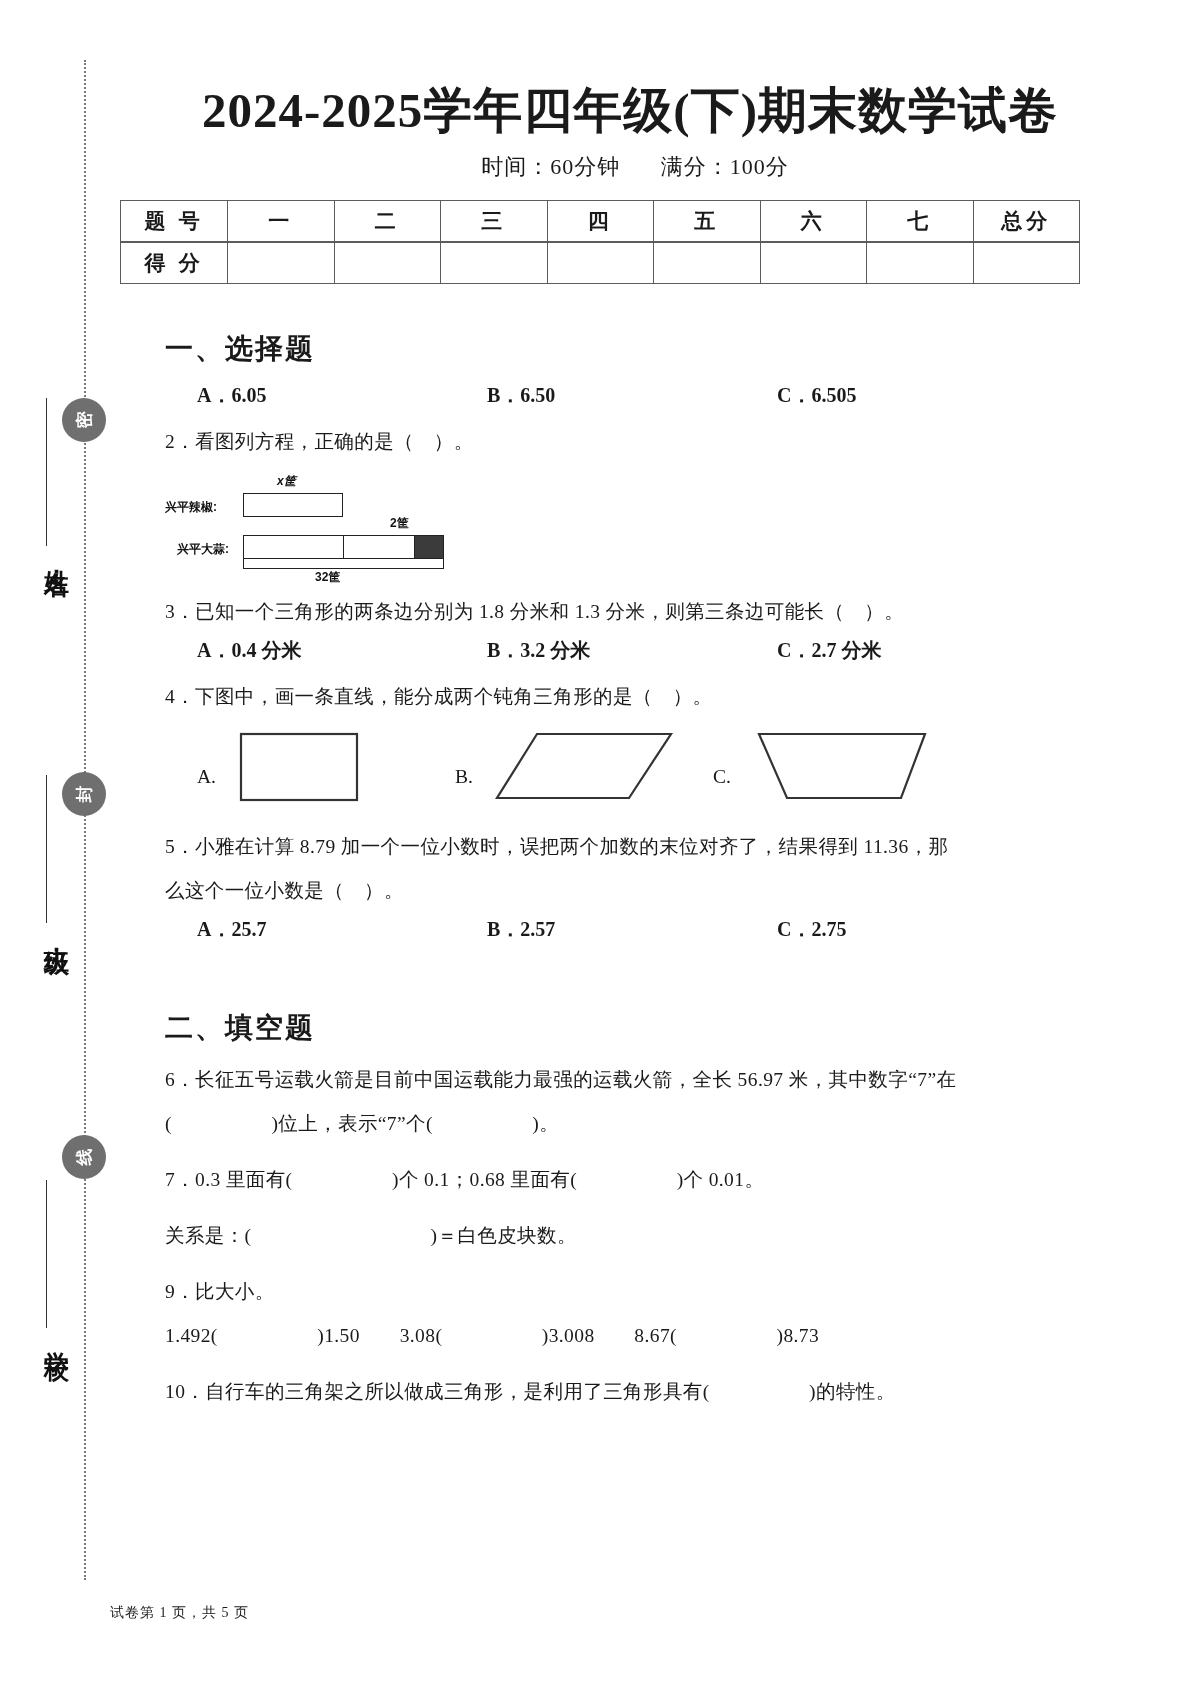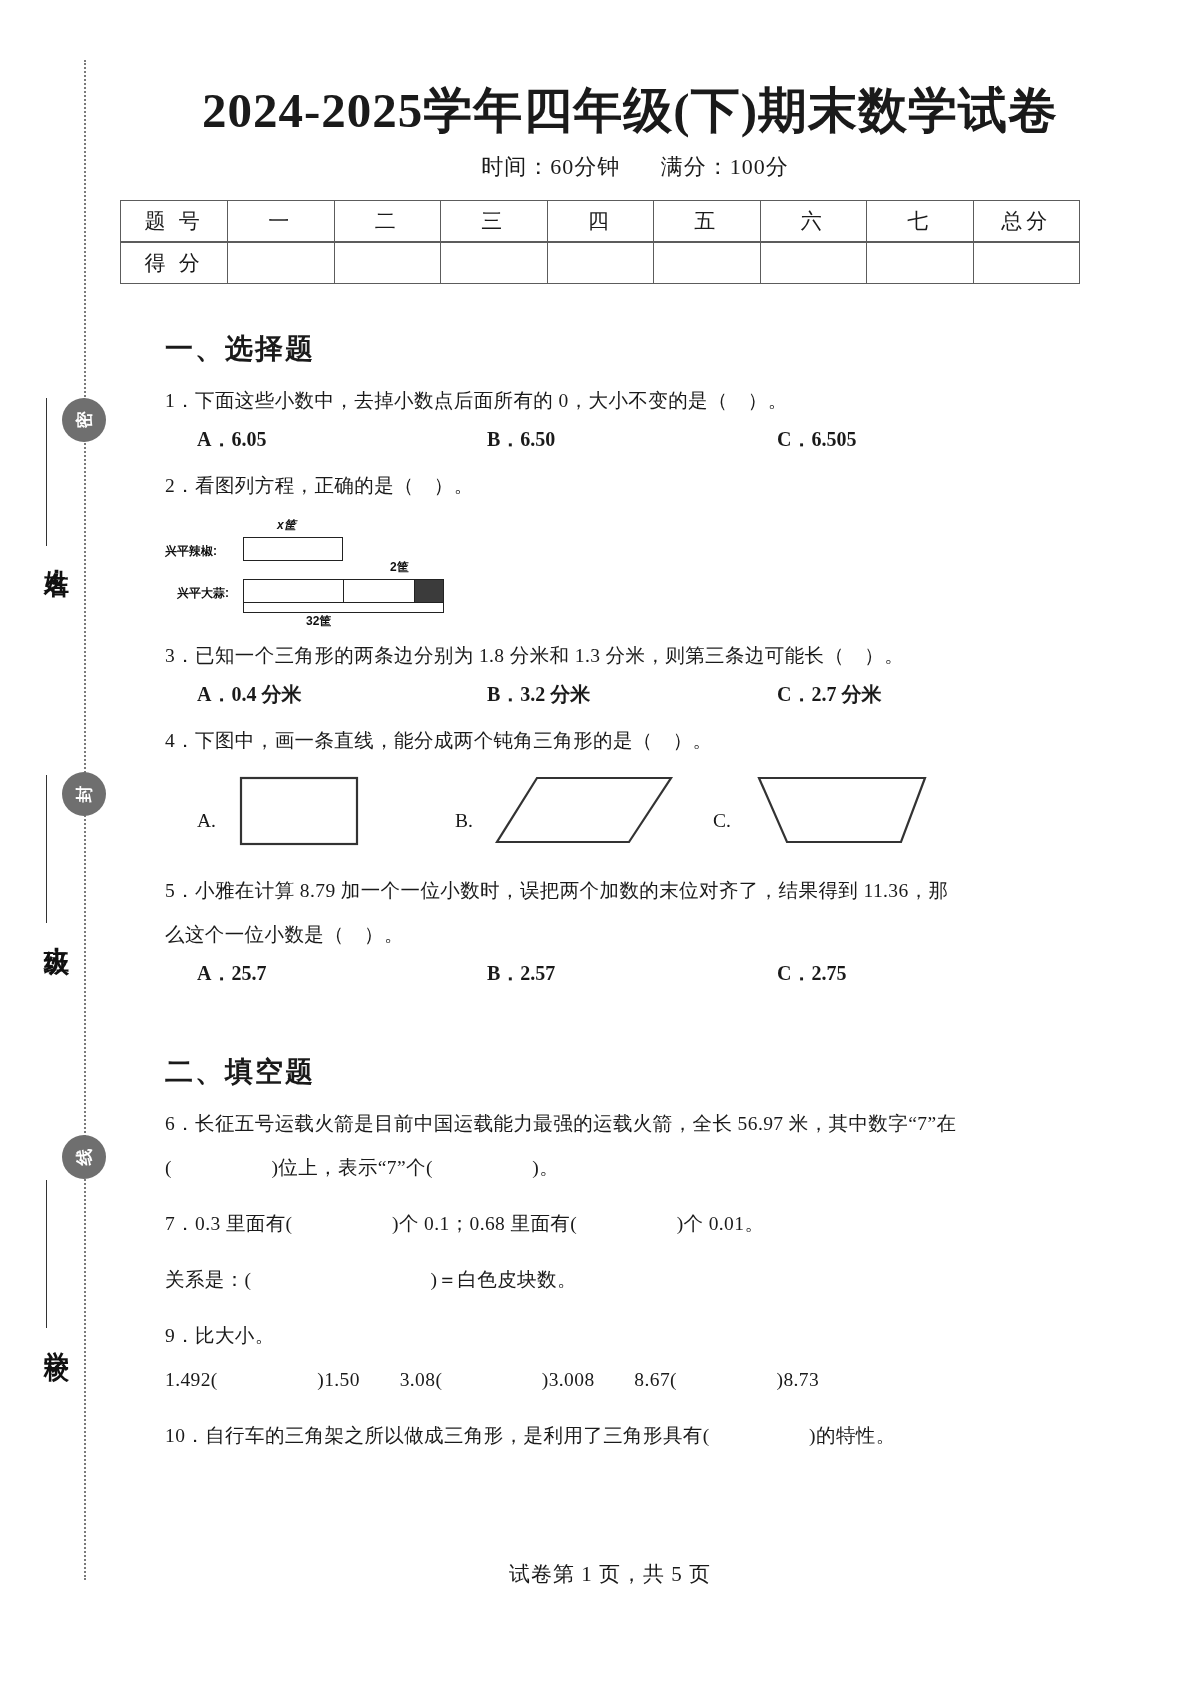--- a/index.html
+++ b/index.html
@@ -47,21 +47,21 @@
   }
   #exam-meta span{margin-left:34px;}
 
   
   #score-table{
     position:absolute;left:10px;top:200px;width:960px;
     border-collapse:collapse;table-layout:fixed;
   }
   #score-table td{
     border:1px solid #5c5c5c;height:38px;text-align:center;
-    font-size:21px;font-weight:normal;letter-spacing:4px;
+    font-size:21px;font-weight:bold;letter-spacing:4px;
   }
   #score-table td.hdr{width:104px;}
   #score-table tr:first-child td{border-bottom-width:2px;}
 
   
   #content{position:absolute;left:55px;top:330px;width:900px;}
   .sec-head{
     font-family:"Liberation Sans","DejaVu Sans",sans-serif;
     font-size:28px;font-weight:bold;margin:0 0 14px 0;letter-spacing:2px;
   }
@@ -81,22 +81,22 @@
   .bar{position:absolute;border:1.7px solid #222;background:#fff;box-sizing:border-box;}
   .bar-dark{position:absolute;border:1.7px solid #222;background:#3b3b3b;box-sizing:border-box;}
   .bar-div{position:absolute;width:0;border-left:1.7px solid #222;}
   .brace-box{position:absolute;border:1.4px solid #222;border-top:none;box-sizing:border-box;}
 
   
   #fig-q4{position:relative;height:92px;margin:10px 0 10px 0;}
   .opt-letter{position:absolute;font-size:19.5px;}
 
   #footer{
-    position:absolute;left:0;top:1560px;width:1000px;text-align:center;
-    font-size:21px;letter-spacing:1px;
+    position:absolute;left:0;top:1604px;width:1000px;
+    font-size:14px;letter-spacing:1px;
   }
 </style>
 </head>
 <body>
 
 <div id="seal-margin">
   <div class="seal-dotline"></div>
 
   <div class="seal-char" style="top:398px;">密</div>
   <div class="seal-char" style="top:772px;">封</div>
@@ -145,21 +145,20 @@
       <td></td>
       <td></td>
     </tr>
   </tbody>
     </table>
 
   <div id="content">
 
     <div class="sec-head">一、选择题</div>
 
-    <div class="q">1．下面这些小数中，去掉小数点后面所有的 0，大小不变的是（　）。</div>
     <div class="opts">
       <div class="opt">A．6.05</div>
       <div class="opt">B．6.50</div>
       <div class="opt">C．6.505</div>
     </div>
 
     <div class="q">2．看图列方程，正确的是（　）。</div>
 
     <div id="fig-q2">
 
@@ -167,21 +166,21 @@
       <div class="fig-label" style="left:112px;top:4px;font-style:italic;">x筐</div>
       <div class="bar" style="left:78px;top:24px;width:100px;height:24px;"></div>
 
       <div class="fig-label" style="left:0px;top:72px;margin-left:12px;">兴平大蒜:</div>
       <div class="fig-label" style="left:225px;top:46px;">2筐</div>
       <div class="bar" style="left:78px;top:66px;width:200px;height:24px;"></div>
       <div class="bar-div" style="left:178px;top:66px;height:24px;"></div>
       <div class="bar-dark" style="left:249px;top:66px;width:30px;height:24px;"></div>
 
       <div class="brace-box" style="left:78px;top:90px;width:201px;height:10px;"></div>
-      <div class="fig-label" style="left:141px;top:100px;text-align:center;">32筐</div>
+      <div class="fig-label" style="left:150px;top:100px;text-align:center;">32筐</div>
     </div>
 
 
     <div class="q">3．已知一个三角形的两条边分别为 1.8 分米和 1.3 分米，则第三条边可能长（　）。</div>
     <div class="opts">
       <div class="opt">A．0.4 分米</div>
       <div class="opt">B．3.2 分米</div>
       <div class="opt">C．2.7 分米</div>
     </div>
 

